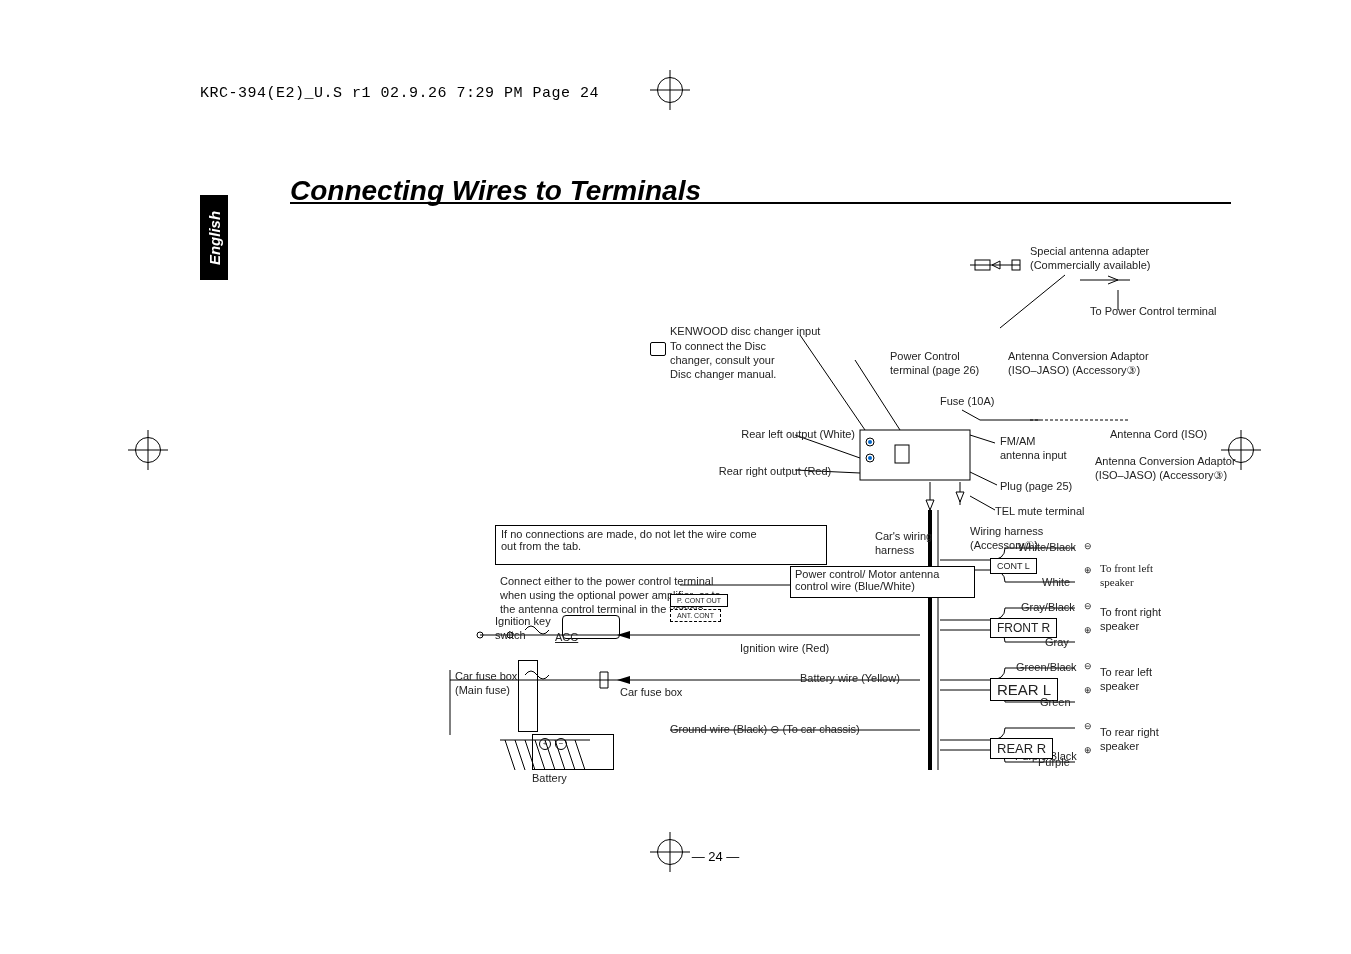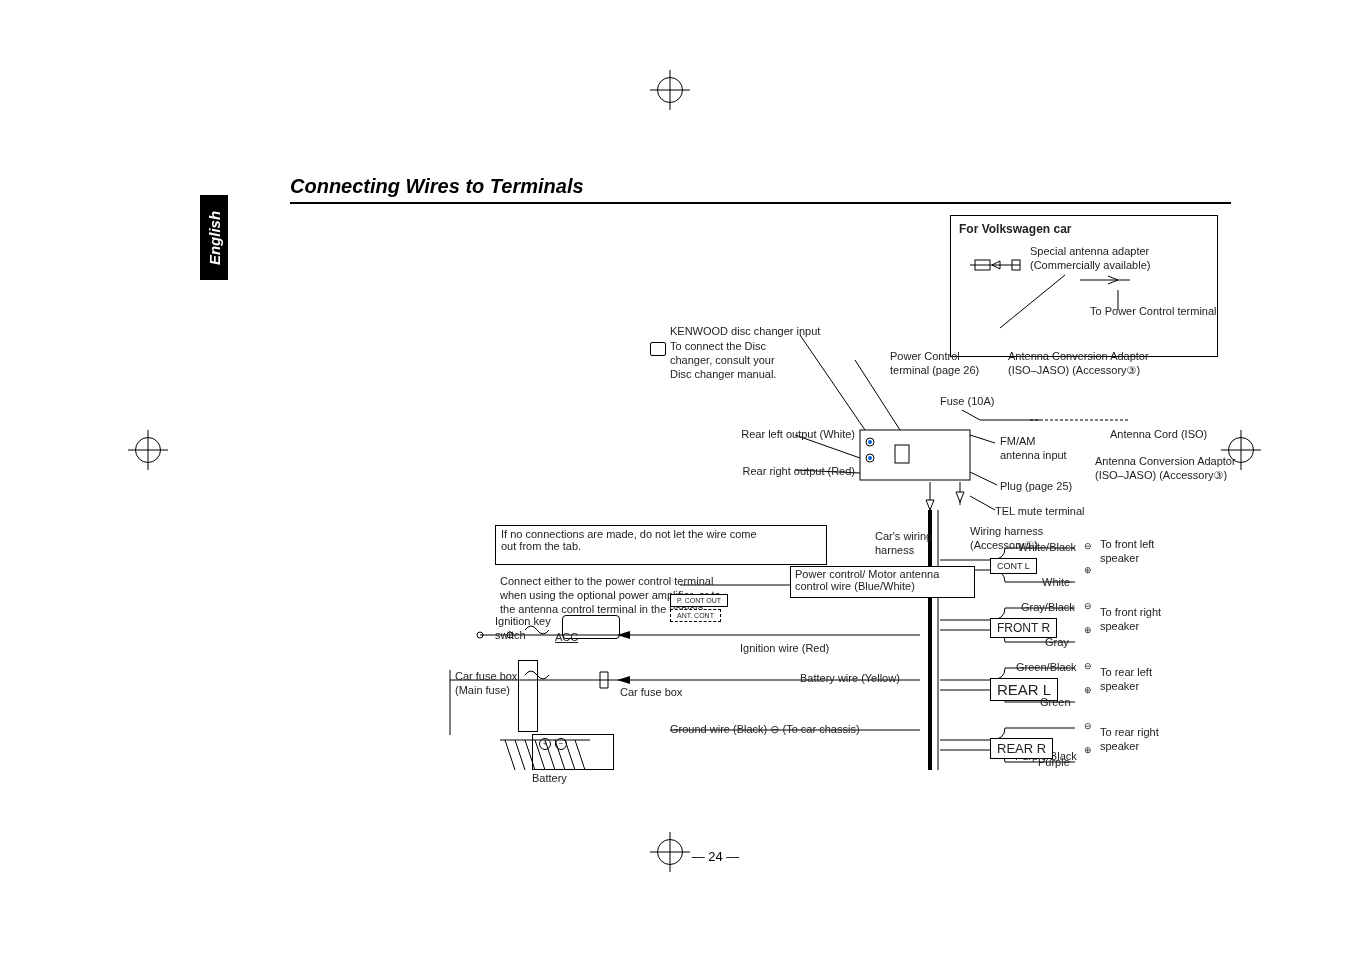--- a/index.html
+++ b/index.html
@@ -54,21 +54,21 @@
     font-size: 15px;
     font-family: "Courier New", monospace;
     letter-spacing: 0.5px;
   }
   .title {
     position: absolute;
     left: 90px;
     top: 95px;
     font-style: italic;
     font-weight: bold;
-    font-size: 20px;
+    font-size: 28px;
   }
   .title-rule {
     position: absolute;
     left: 90px;
     top: 122px;
     right: 0;
     height: 2px;
     background: #000;
   }
   .lang-tab {
@@ -191,20 +191,21 @@
     <div class="circ"></div>
   </div>
 <div class="crop-mark" style="left:650px;top:832px;">
     <div class="cross"></div>
     <div class="cross v"></div>
     <div class="circ"></div>
   </div>
 
 <div class="page-area">
 
+  <div class="header-line">KRC-394(E2)_U.S r1  02.9.26  7:29 PM  Page 24</div>
 
   <div class="lang-tab">
       <span>English</span>
     </div>
 
   <div class="title">Connecting Wires to Terminals</div>
   <div class="title-rule"></div>
 
   <div class="diagram">
 
@@ -291,41 +292,38 @@
       <circle cx="570" cy="248" r="2" fill="#06c"></circle>
       <rect x="595" y="235" width="14" height="18" fill="none" stroke="#000"></rect>
 
       <g stroke="#000" fill="none">
         <path d="M225 420 q6 -8 12 0 q6 8 12 0"></path>
         <path d="M225 465 q6 -8 12 0 q6 8 12 0"></path>
         <path d="M300 462 h8 v16 h-8 z"></path>
       </g>
     </svg>
 
-    <div class="vw-box" style="left:650px;top:5px;width:250px;height:120px;">
-      <div style="font-weight:bold;font-size:12px;">For Volkswagen car</div>
-    </div>
     <div class="lbl" style="left:730px;top:35px;white-space:pre;">Special antenna adapter
 (Commercially available)</div>
     <div class="lbl" style="left:790px;top:95px;">To Power Control terminal</div>
     <div class="lbl" style="left:708px;top:140px;white-space:pre;">Antenna Conversion Adaptor
 (ISO–JASO) (Accessory③)</div>
 
     <div class="lbl" style="left:370px;top:115px;">KENWOOD disc changer input</div>
     <div class="lbl" style="left:370px;top:130px;white-space:pre;">To connect the Disc
 changer, consult your
 Disc changer manual.</div>
     <div style="position:absolute;left:350px;top:132px;width:14px;height:12px;border:1px solid #000;border-radius:2px;"></div>
 
     <div class="lbl" style="left:590px;top:140px;white-space:pre;">Power Control
 terminal (page 26)</div>
     <div class="lbl" style="left:640px;top:185px;">Fuse (10A)</div>
 
     <div class="lbl" style="left:395px;top:218px;text-align:right;width:160px;">Rear left output (White)</div>
-    <div class="lbl" style="left:395px;top:255px;text-align:right;width:160px;">Rear right output (Red)</div>
+    <div class="lbl" style="left:395px;top:255px;text-align:center;width:160px;">Rear right output (Red)</div>
 
     <div class="lbl" style="left:700px;top:225px;white-space:pre;">FM/AM
 antenna input</div>
     <div class="lbl" style="left:810px;top:218px;">Antenna Cord (ISO)</div>
     <div class="lbl" style="left:795px;top:245px;white-space:pre;">Antenna Conversion Adaptor
 (ISO–JASO) (Accessory③)</div>
     <div class="lbl" style="left:700px;top:270px;">Plug (page 25)</div>
     <div class="lbl" style="left:695px;top:295px;">TEL mute terminal</div>
     <div class="lbl" style="left:670px;top:315px;white-space:pre;">Wiring harness
 (Accessory①)</div>
@@ -361,21 +359,21 @@
 
     <div class="batt" style="left:232px;top:524px;">
       <div class="sign" style="left:6px;">+</div>
       <div class="sign" style="left:22px;">−</div>
     </div>
     <div class="lbl" style="left:232px;top:562px;">Battery</div>
 
     <div class="lbl" style="left:718px;top:331px;">White/Black</div>
     <div class="small-box" style="left:690px;top:348px;font-size:9px;">CONT L</div>
     <div class="lbl" style="left:742px;top:366px;">White</div>
-    <div class="lbl" style="left:800px;top:328px;white-space:pre;">To front left
+    <div class="lbl" style="left:800px;top:352px;white-space:pre;font-family:Liberation Serif, serif;">To front left
 speaker</div>
     <div class="lbl" style="left:784px;top:331px;font-size:9px;">⊖</div>
     <div class="lbl" style="left:784px;top:355px;font-size:9px;">⊕</div>
 
     <div class="lbl" style="left:721px;top:391px;">Gray/Black</div>
     <div class="small-box" style="left:690px;top:408px;font-size:12px;">FRONT R</div>
     <div class="lbl" style="left:745px;top:426px;">Gray</div>
     <div class="lbl" style="left:800px;top:396px;white-space:pre;">To front right
 speaker</div>
     <div class="lbl" style="left:784px;top:391px;font-size:9px;">⊖</div>

